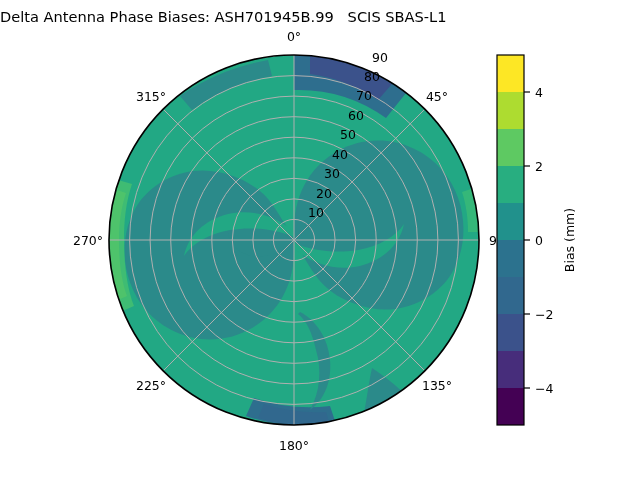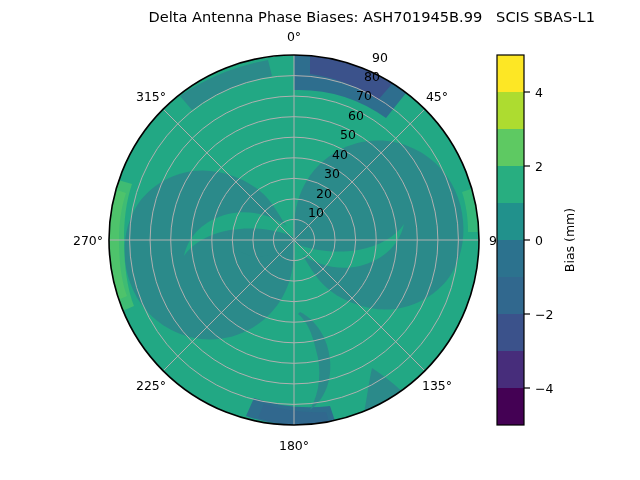--- a/index.html
+++ b/index.html
@@ -17,21 +17,21 @@
     position: relative;
     width: 640px;
     height: 480px;
     background: #ffffff;
   }
   .fig-title {
     position: absolute;
     left: 0;
     top: 8px;
     width: 595px;
-    text-align: right;
+    text-align: left;
     font-size: 14.6px;
     color: #000000;
     white-space: pre;
     letter-spacing: 0px;
   }
   #polar-svg, #cbar-svg {
     position: absolute;
     left: 0;
     top: 0;
   }

